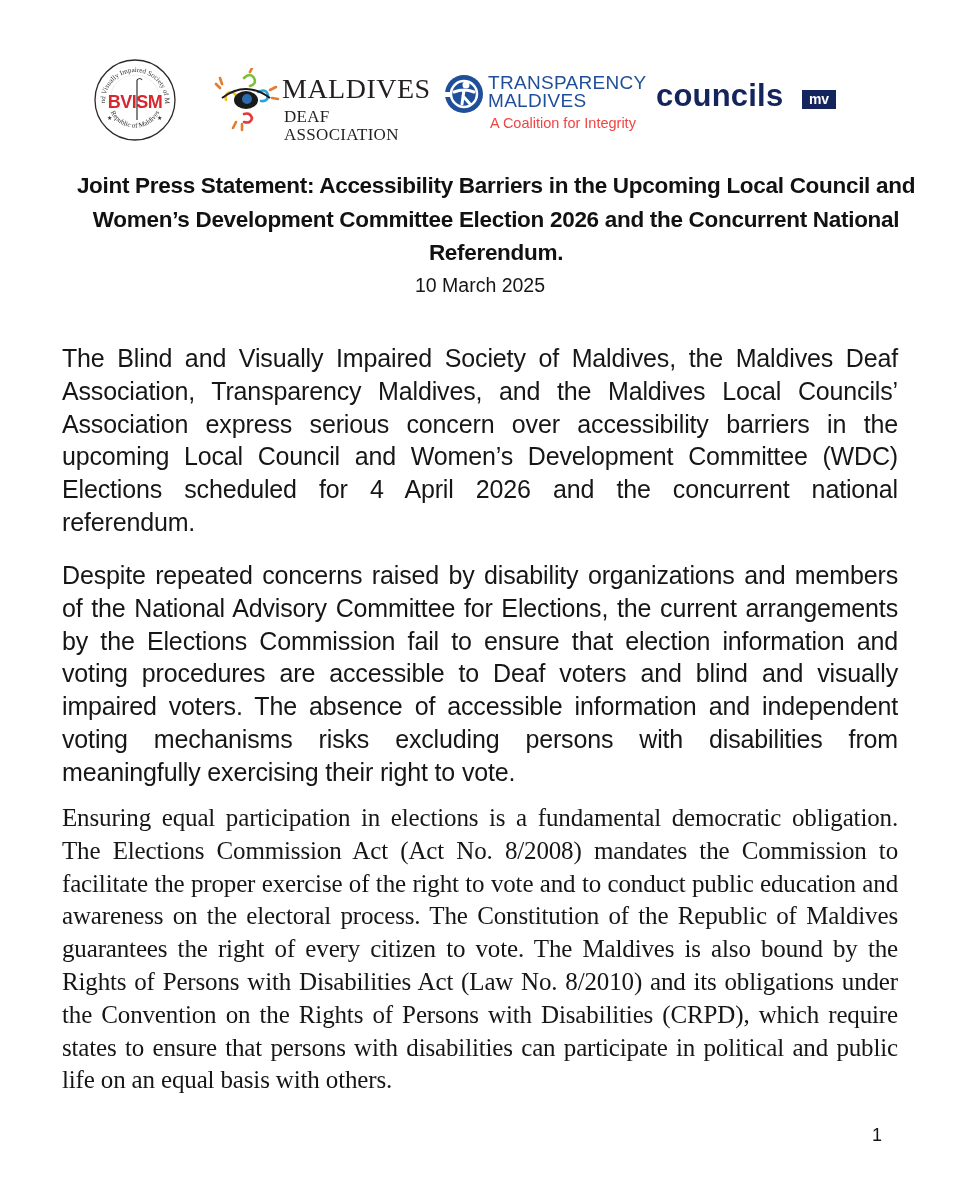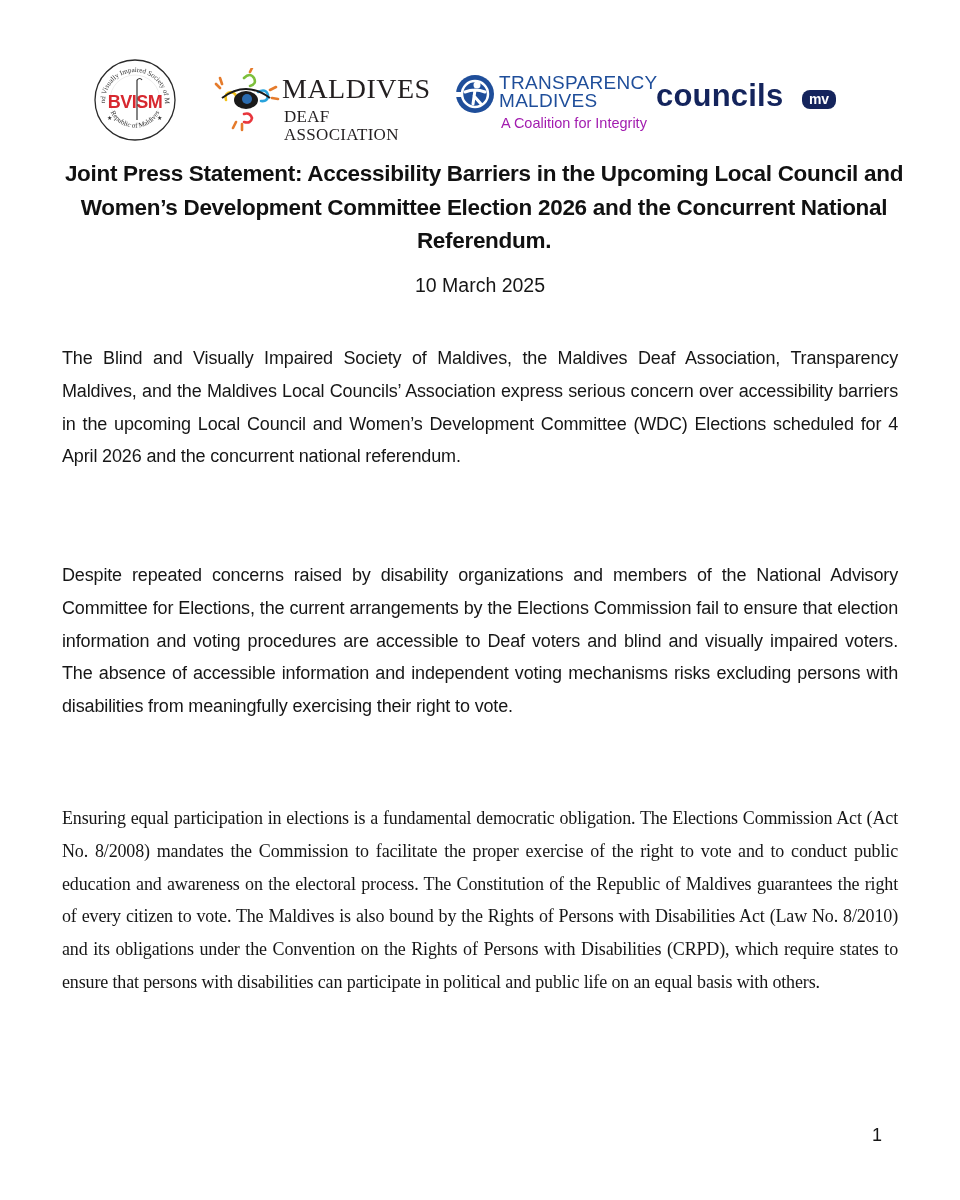--- a/index.html
+++ b/index.html
@@ -12,35 +12,35 @@
   .bvism { left: 93px; top: 6px; width: 84px; height: 84px; }
   .bvism svg { width: 84px; height: 84px; }
 
   
   .mda { left: 214px; top: 16px; width: 220px; height: 64px; }
   .mda .mark { position: absolute; left: 0; top: 0; width: 66px; height: 64px; }
   .mda .name1 { position: absolute; left: 68px; top: 6px; font-family: "Liberation Serif", serif; font-size: 28px; letter-spacing: 0.5px; color: #231f20; line-height: 30px; }
   .mda .name2 { position: absolute; left: 70px; top: 40px; font-family: "Liberation Serif", serif; font-size: 17px; letter-spacing: 0.3px; color: #231f20; line-height: 18px; }
 
   
-  .tm { left: 455px; top: 18px; width: 210px; height: 70px; }
+  .tm { left: 444px; top: 18px; width: 210px; height: 70px; }
   .tm .mark { position: absolute; left: 0; top: 4px; width: 40px; height: 40px; }
   .tm .l1 { position: absolute; left: 44px; top: 4px; font-size: 19px; color: #1f4e9a; line-height: 18px; letter-spacing: 0.3px; }
   .tm .l2 { position: absolute; left: 44px; top: 22px; font-size: 19px; color: #1f4e9a; line-height: 18px; letter-spacing: 0.3px; }
-  .tm .l3 { position: absolute; left: 46px; top: 44px; font-size: 14.5px; color: #a21caf; line-height: 18px; }
+  .tm .l3 { position: absolute; left: 46px; top: 44px; font-size: 14.5px; color: #ef4444; line-height: 18px; }
 
   
   .cmv { left: 656px; top: 26px; width: 185px; height: 36px; }
   .cmv .word { position: absolute; left: 0; top: 0; font-size: 31px; font-weight: bold; color: #14245c; letter-spacing: 0.2px; line-height: 36px; }
-  .cmv .badge { position: absolute; left: 146px; top: 12px; width: 34px; height: 19px; background: #14245c; border-radius: 8px; color: #fff; font-size: 14px; font-weight: bold; text-align: center; line-height: 18px; }
+  .cmv .badge { position: absolute; left: 146px; top: 12px; width: 34px; height: 19px; background: #14245c; border-radius: 0; color: #fff; font-size: 14px; font-weight: bold; text-align: center; line-height: 18px; }
 
   .title { position: absolute; top: 153px; left: 60px; width: 840px; text-align: center; font-family: "Liberation Sans", sans-serif; font-weight: bold; font-size: 22.5px; line-height: 33.5px; color: #111; letter-spacing: -0.3px; }
   .date { position: absolute; top: 270px; left: 0; width: 960px; text-align: center; font-size: 19.5px; line-height: 30px; color: #161616; }
 
-  .para { position: absolute; left: 62px; width: 836px; font-size: 18px; line-height: 32.8px; text-align: justify; color: #161616; letter-spacing: -0.15px; }
+  .para { position: absolute; left: 62px; width: 836px; font-size: 25px; line-height: 32.8px; text-align: justify; color: #161616; letter-spacing: -0.15px; }
   .p1 { top: 342px; }
   .p2 { top: 559px; }
   .p3 { top: 802px; font-family: Liberation Serif, serif; }
 
   .page-num { position: absolute; top: 1125px; left: 872px; font-size: 18px; color: #161616; }
 </style>
 </head>
 <body>
 
 <div class="logos">
@@ -92,21 +92,21 @@
     <div class="l2">MALDIVES</div>
     <div class="l3">A Coalition for Integrity</div>
   </div>
 
   <div class="logo cmv">
     <div class="word">councils</div>
     <div class="badge">mv</div>
   </div>
 </div>
 
-<h1 class="title" style="margin:4px;">Joint Press Statement: Accessibility Barriers in the Upcoming Local Council and Women’s Development Committee Election 2026 and the Concurrent National Referendum.</h1>
+<h1 class="title" style="margin:16px;">Joint Press Statement: Accessibility Barriers in the Upcoming Local Council and Women’s Development Committee Election 2026 and the Concurrent National Referendum.</h1>
 
 <div class="date">10 March 2025</div>
 
 <p class="para p1" style="margin:0;">The Blind and Visually Impaired Society of Maldives, the Maldives Deaf Association, Transparency Maldives, and the Maldives Local Councils’ Association express serious concern over accessibility barriers in the upcoming Local Council and Women’s Development Committee (WDC) Elections scheduled for 4 April 2026 and the concurrent national referendum.</p>
 <p class="para p2" style="margin:0;">Despite repeated concerns raised by disability organizations and members of the National Advisory Committee for Elections, the current arrangements by the Elections Commission fail to ensure that election information and voting procedures are accessible to Deaf voters and blind and visually impaired voters. The absence of accessible information and independent voting mechanisms risks excluding persons with disabilities from meaningfully exercising their right to vote.</p>
 <p class="para p3" style="margin:0;">Ensuring equal participation in elections is a fundamental democratic obligation. The Elections Commission Act (Act No. 8/2008) mandates the Commission to facilitate the proper exercise of the right to vote and to conduct public education and awareness on the electoral process. The Constitution of the Republic of Maldives guarantees the right of every citizen to vote. The Maldives is also bound by the Rights of Persons with Disabilities Act (Law No. 8/2010) and its obligations under the Convention on the Rights of Persons with Disabilities (CRPD), which require states to ensure that persons with disabilities can participate in political and public life on an equal basis with others.</p>
 
 <div class="page-num">1</div>
 
 </body></html>

